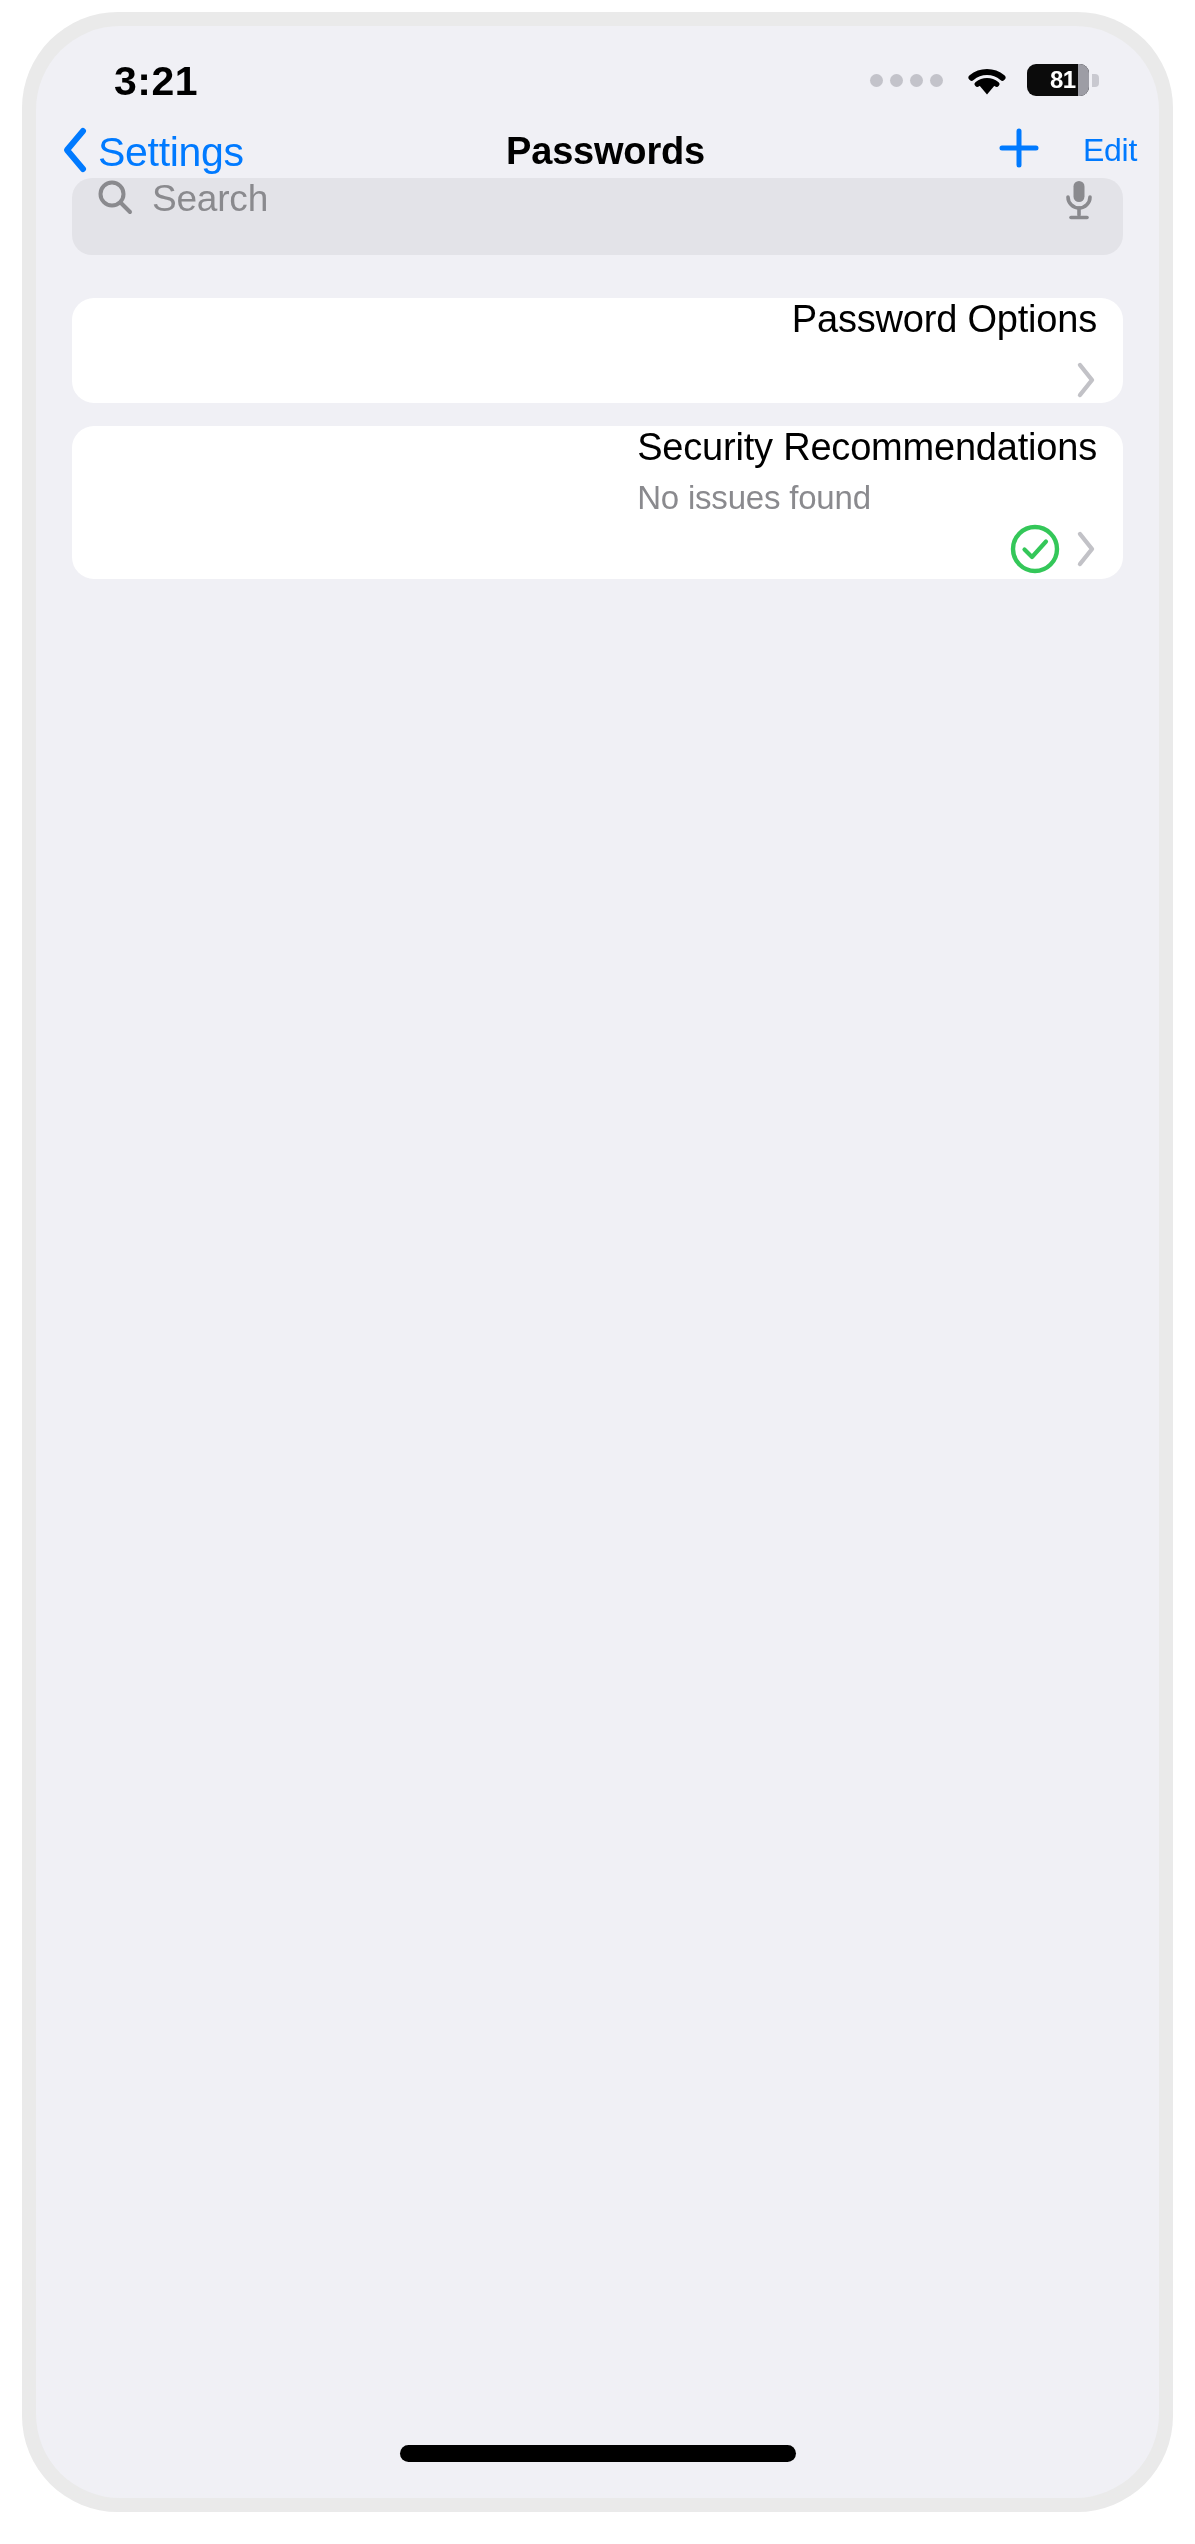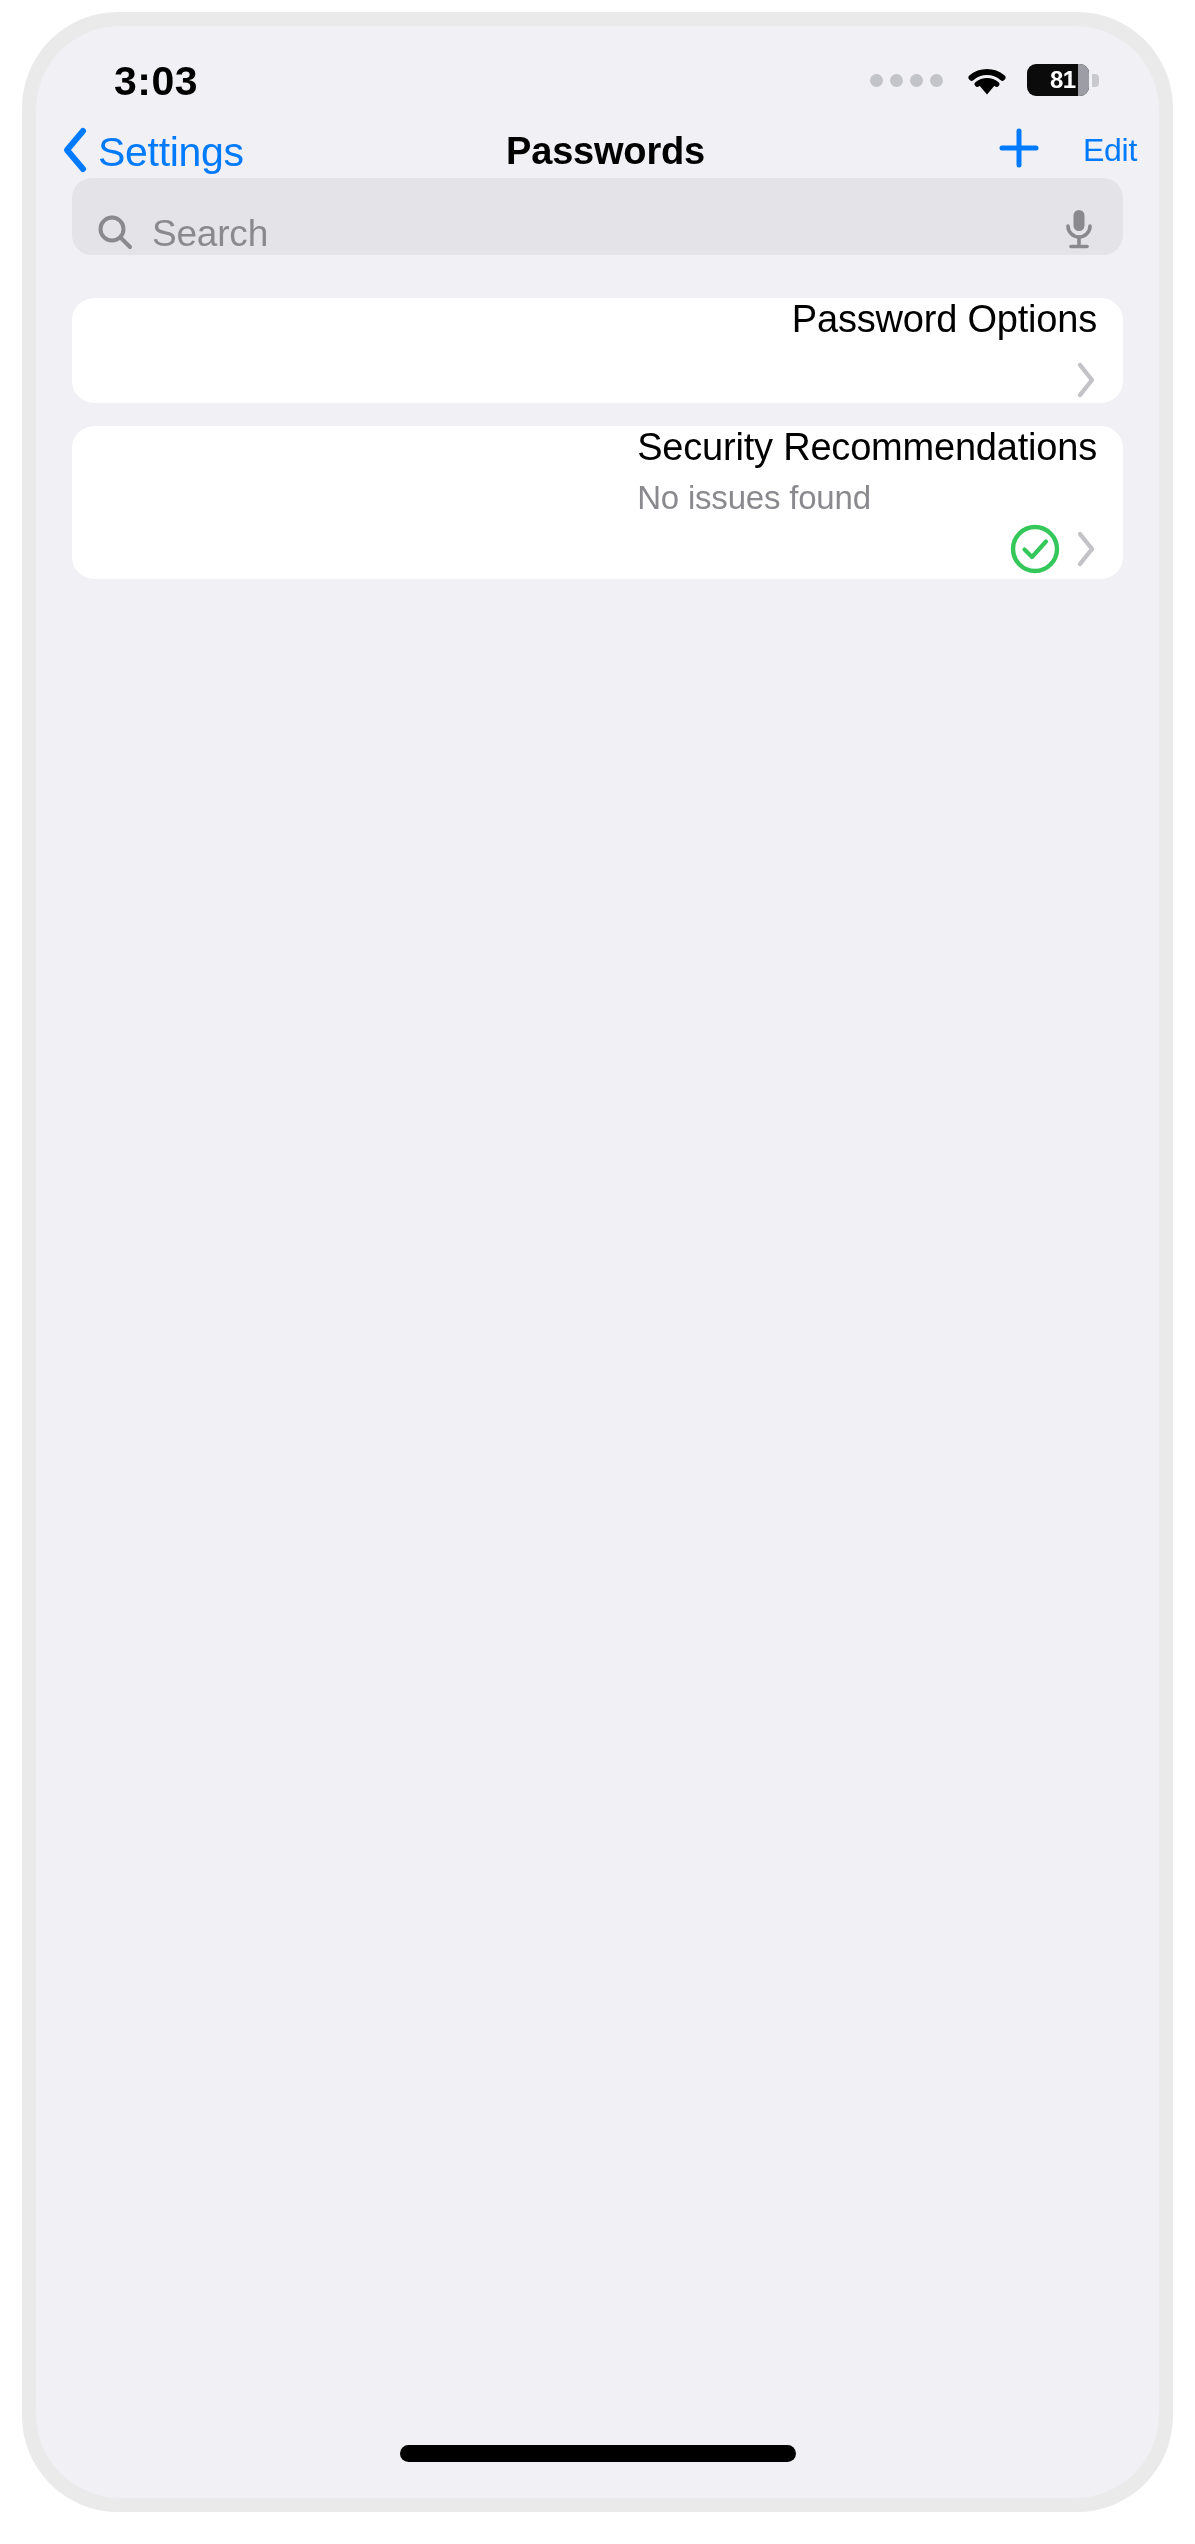--- a/index.html
+++ b/index.html
@@ -161,21 +161,21 @@
   
   #search-bar {
     position: absolute;
     left: 36px;
     top: 152px;
     width: 1051px;
     height: 77px;
     background: #e3e3e8;
     border-radius: 20px;
     display: flex;
-    align-items: flex-end;
+    align-items: flex-start;
     box-sizing: border-box;
     padding: 0 26px 0 24px;
     cursor: text;
   }
   #search-placeholder {
     flex: 1;
     font-size: 37px;
     color: #8a8a8e;
     margin-left: 18px;
     letter-spacing: -0.2px;
@@ -233,21 +233,21 @@
     background: #000000;
   }
 </style>
 </head>
 <body>
 
 <div id="device-frame">
   <div id="screen">
 
     <div id="status-bar">
-      <div id="status-time">3:03</div>
+      <div id="status-time">3:21</div>
       <div id="status-right">
         <span class="signal-dots">
           <i></i>
             <i></i>
             <i></i>
             <i></i>
         </span>
         <span>
           <svg class="wifi-icon" width="44" height="32" viewBox="0 0 44 32">
             <path d="M22 30.5 L14.2 21.2 A12.4 12.4 0 0 1 29.8 21.2 Z" fill="#000"></path>

